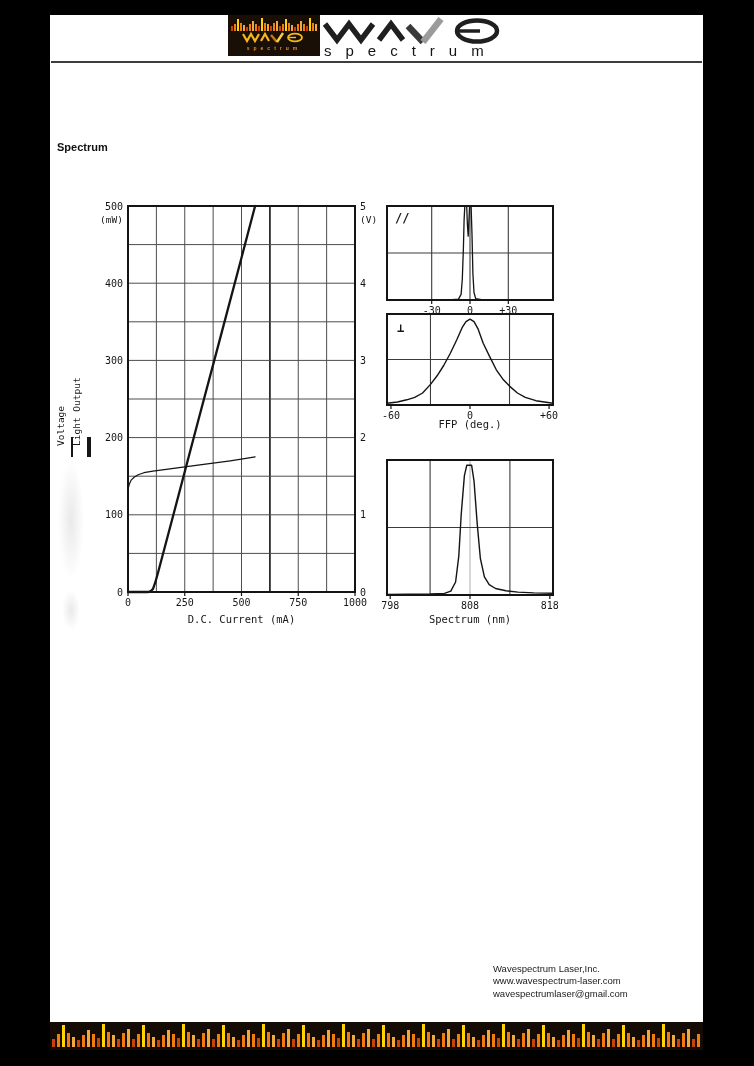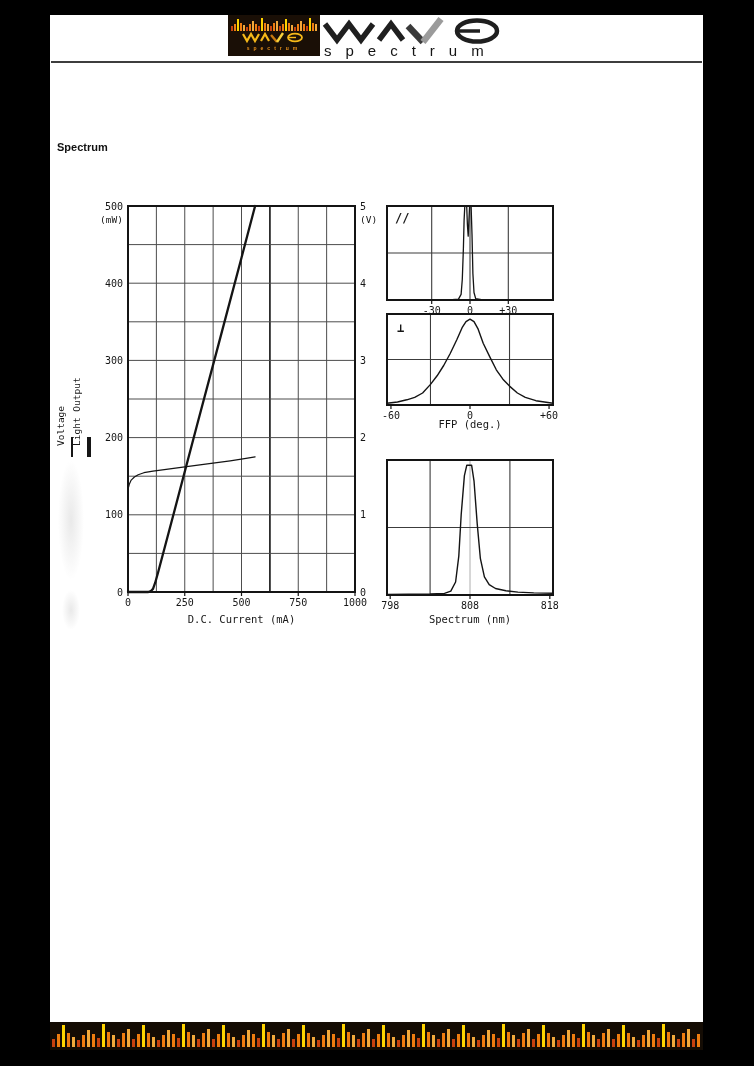--- a/index.html
+++ b/index.html
@@ -185,20 +185,25 @@
           <text x="499.8076923076925" y="594" text-anchor="middle" font-size="10" fill="#161616" font-family="DejaVu Sans Mono, monospace">818</text>
           <text x="420" y="608" text-anchor="middle" font-size="10.5" fill="#161616" font-family="DejaVu Sans Mono, monospace">Spectrum (nm)</text>
         </g>
     </svg>
 
     <span class="legend-label" style="left:16px;top:420px;">Voltage</span>
     <span class="legend-label" style="left:32px;top:420px;">Light Output</span>
     <div class="legend-line" style="left:21px;top:422px;width:2px;height:20px;"></div>
     <div class="legend-line" style="left:37px;top:422px;width:3.5px;height:20px;"></div>
 
+    <div class="contact">
+      <div>Wavespectrum Laser,Inc.</div>
+      <div>www.wavespectrum-laser.com</div>
+      <div>wavespectrumlaser@gmail.com</div>
+    </div>
   </div>
 
   <div class="eq-strip" id="eq-strip">
       <div style="width: 3px; height: 8px; background: rgb(200, 66, 14); margin-right: 2px; flex: 0 0 auto;"></div>
       <div style="width: 3px; height: 13px; background: rgb(239, 125, 16); margin-right: 2px; flex: 0 0 auto;"></div>
       <div style="width: 3px; height: 22px; background: rgb(255, 212, 0); margin-right: 2px; flex: 0 0 auto;"></div>
       <div style="width: 3px; height: 14px; background: rgb(239, 125, 16); margin-right: 2px; flex: 0 0 auto;"></div>
       <div style="width: 3px; height: 10px; background: rgb(242, 169, 59); margin-right: 2px; flex: 0 0 auto;"></div>
       <div style="width: 3px; height: 7px; background: rgb(200, 66, 14); margin-right: 2px; flex: 0 0 auto;"></div>
       <div style="width: 3px; height: 12px; background: rgb(239, 125, 16); margin-right: 2px; flex: 0 0 auto;"></div>

